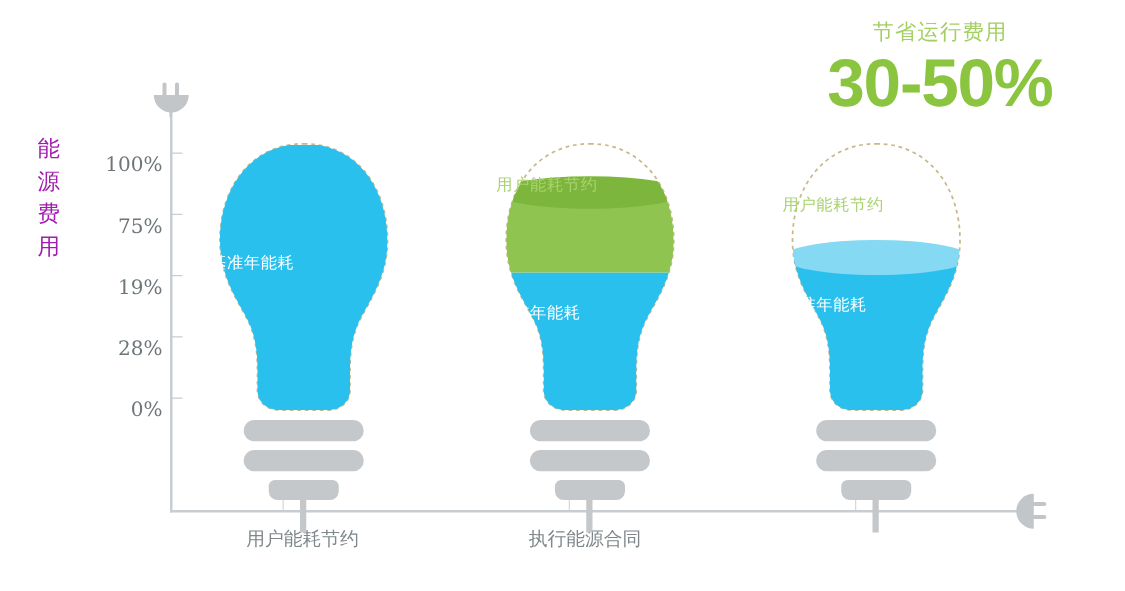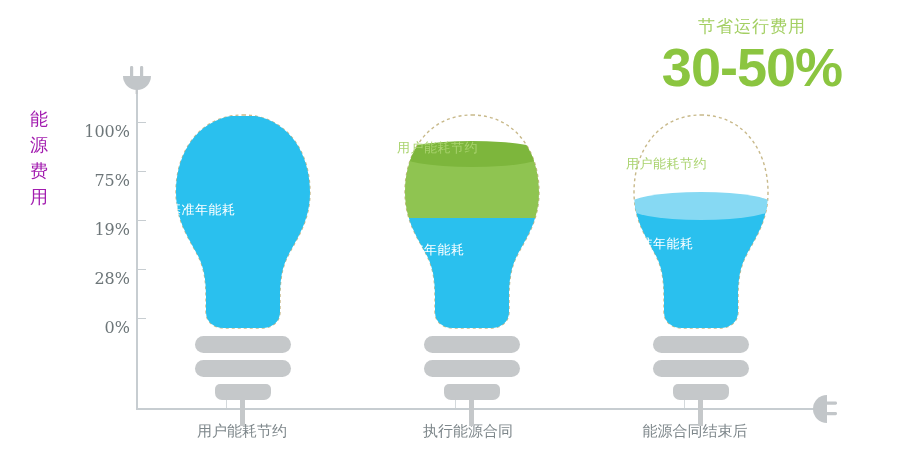--- a/index.html
+++ b/index.html
@@ -123,21 +123,20 @@
   <div class="tick" style="top:318px"></div>
 
   <div class="ylabel-vert">能源费用</div>
 
   <div class="xgrid" style="left:226px"></div>
   <div class="xgrid" style="left:455px"></div>
   <div class="xgrid" style="left:684px"></div>
 
   <div class="xtlabel" style="left:132px">用户能耗节约</div>
   <div class="xtlabel" style="left:358px">执行能源合同</div>
-  <div class="xtlabel" style="left:585px">能源合同结束后</div>
 
   <div class="bulb" style="left:168px;top:112px">
     <svg width="150" height="250" viewBox="0 0 150 250">
       <defs>
         <clipPath id="clip1">
           <path d="M75 3
                    C 117 3 142 38 142 80
                    C 142 112 126 130 118 148
                    C 113 160 112 172 112 186
                    L 112 200

